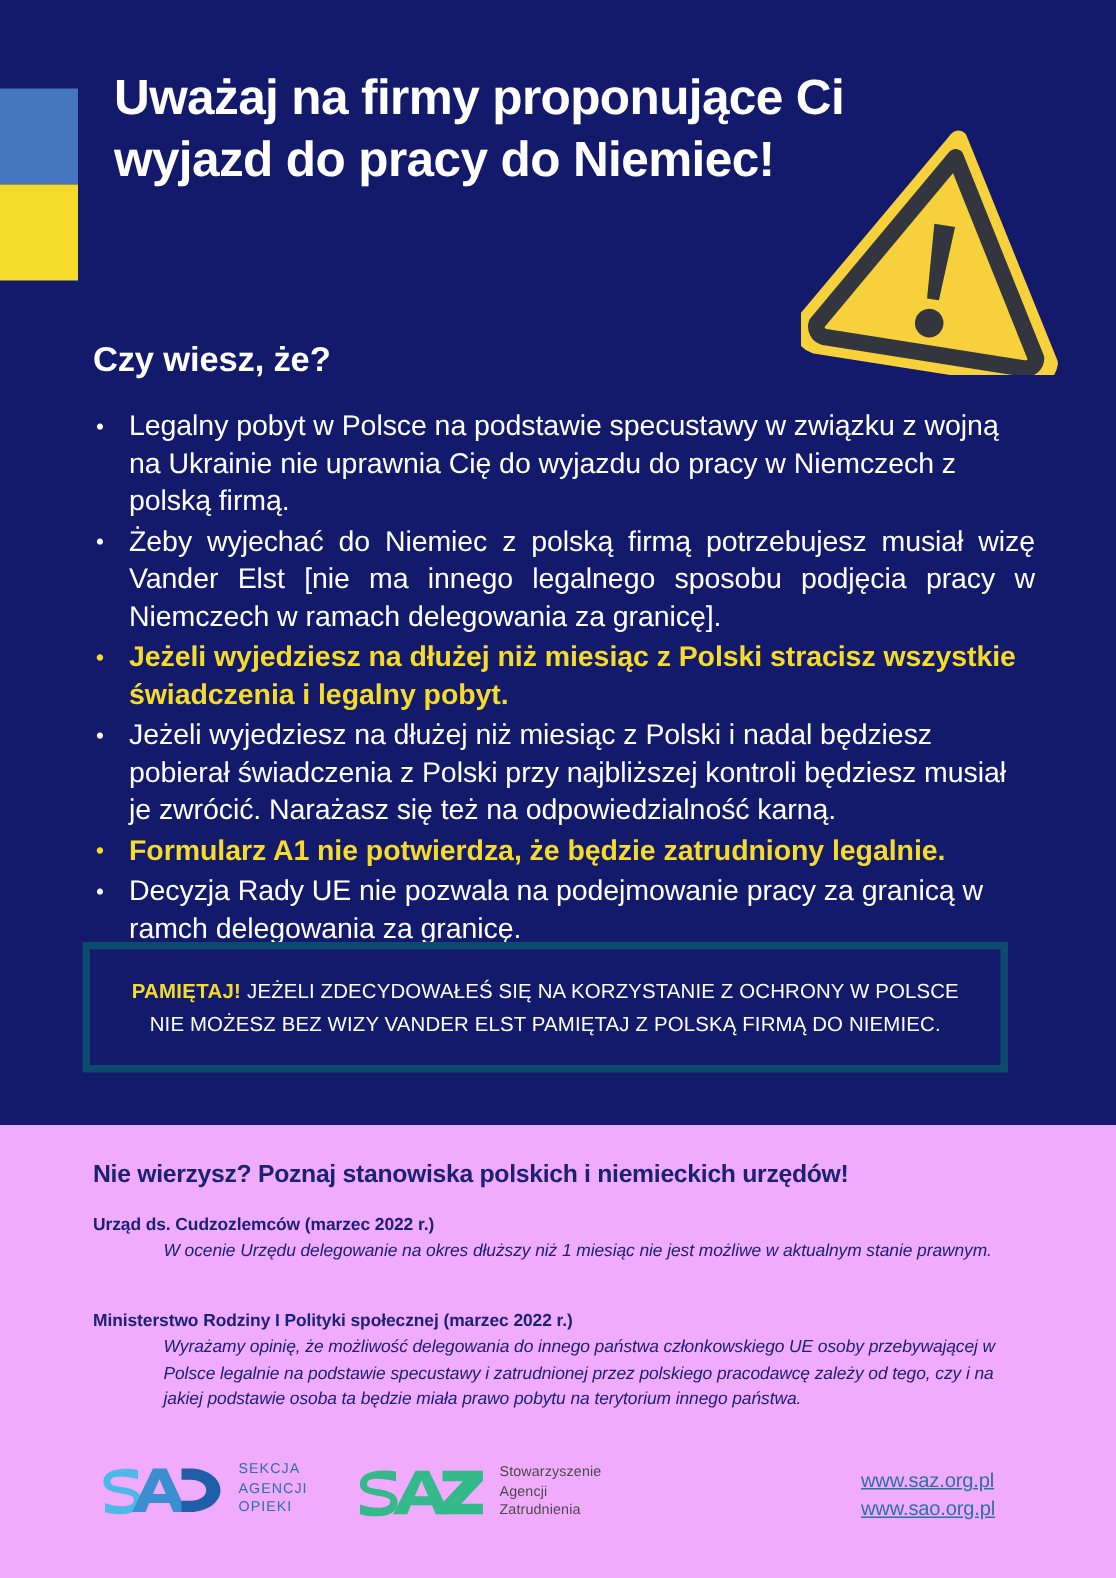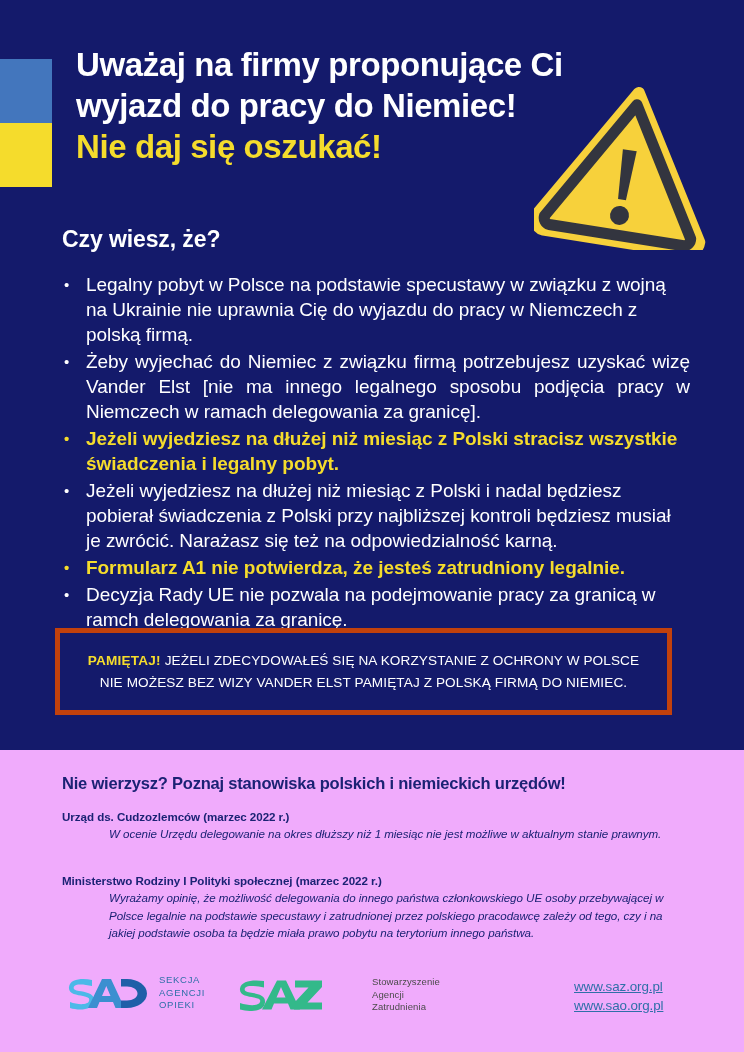--- a/index.html
+++ b/index.html
@@ -131,21 +131,21 @@
     text-align: justify;
   }
 
   
   .remember-box {
     position: absolute;
     left: 55px;
     top: 628px;
     width: 617px;
     height: 87px;
-    border: 5px solid #c2410c;
+    border: 5px solid #0c4a6e;
     box-sizing: border-box;
     display: flex;
     flex-direction: column;
     align-items: center;
     justify-content: center;
   }
   .remember-line {
     font-size: 13.6px;
     line-height: 22px;
     color: #ffffff;
@@ -225,21 +225,20 @@
     letter-spacing: 0.7px;
     color: #2f6fa8;
   }
 
   .logo-saz {
     position: absolute;
     left: 237px;
     top: 4px;
     display: flex;
     align-items: center;
-    gap: 39px;
   }
   .logo-saz svg { display: block; }
   .logo-saz-words {
     margin-left: 10px;
     font-size: 9.5px;
     line-height: 12.5px;
     letter-spacing: 0.1px;
     color: #4a4a4a;
   }
 
@@ -266,21 +265,20 @@
   <div class="navy-panel"></div>
 
   <div class="flag">
     <div class="flag-blue"></div>
     <div class="flag-yellow"></div>
   </div>
 
   <div class="headline">
     <div class="headline-line">Uważaj na firmy proponujące Ci</div>
     <div class="headline-line">wyjazd do pracy do Niemiec!</div>
-    <div class="headline-line accent">Nie daj się oszukać!</div>
   </div>
 
   <div class="warn-wrap">
     <svg viewBox="0 0 186 172" xmlns="http://www.w3.org/2000/svg" aria-hidden="true">
       <g transform="rotate(9 93 90)">
         <path d="M93 14 L176 152 A12 12 0 0 1 166 164 L20 164 A12 12 0 0 1 10 152 Z" fill="none" stroke="#f7d13b" stroke-width="12" stroke-linejoin="round"></path>
         <path d="M93 26 L167 150 A7 7 0 0 1 161 158 L25 158 A7 7 0 0 1 19 150 Z" fill="#f7d13b" stroke="#33353f" stroke-width="11" stroke-linejoin="round"></path>
         <path d="M86 72 L100 72 L97 122 L89 122 Z" fill="#33353f"></path>
         <circle cx="93" cy="138" r="9.5" fill="#33353f"></circle>
       </g>
@@ -291,36 +289,36 @@
 
   <div class="bullets">
 
     <div class="bullet-row">
       <span class="bullet-dot">•</span>
       <span class="bullet-text">Legalny pobyt w Polsce na podstawie specustawy w związku z wojną na Ukrainie nie uprawnia Cię do wyjazdu do pracy w Niemczech z polską firmą.</span>
     </div>
 
     <div class="bullet-row justify">
       <span class="bullet-dot">•</span>
-      <span class="bullet-text">Żeby wyjechać do Niemiec z związku firmą potrzebujesz uzyskać wizę Vander Elst [nie ma innego legalnego sposobu podjęcia pracy w Niemczech w ramach delegowania za granicę].</span>
+      <span class="bullet-text">Żeby wyjechać do Niemiec z polską firmą potrzebujesz musiał wizę Vander Elst [nie ma innego legalnego sposobu podjęcia pracy w Niemczech w ramach delegowania za granicę].</span>
     </div>
 
     <div class="bullet-row hl">
       <span class="bullet-dot">•</span>
       <span class="bullet-text">Jeżeli wyjedziesz na dłużej niż miesiąc z Polski stracisz wszystkie świadczenia i legalny pobyt.</span>
     </div>
 
     <div class="bullet-row">
       <span class="bullet-dot">•</span>
       <span class="bullet-text">Jeżeli wyjedziesz na dłużej niż miesiąc z Polski i nadal będziesz pobierał świadczenia z Polski przy najbliższej kontroli będziesz musiał je zwrócić. Narażasz się też na odpowiedzialność karną.</span>
     </div>
 
     <div class="bullet-row hl">
       <span class="bullet-dot">•</span>
-      <span class="bullet-text">Formularz A1 nie potwierdza, że jesteś zatrudniony legalnie.</span>
+      <span class="bullet-text">Formularz A1 nie potwierdza, że będzie zatrudniony legalnie.</span>
     </div>
 
     <div class="bullet-row">
       <span class="bullet-dot">•</span>
       <span class="bullet-text">Decyzja Rady UE nie pozwala na podejmowanie pracy za granicą w ramch delegowania za granicę.</span>
     </div>
 
   </div>
 
   <div class="remember-box">

